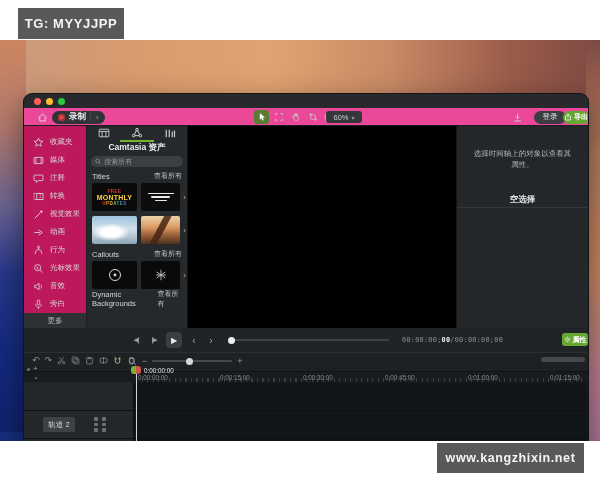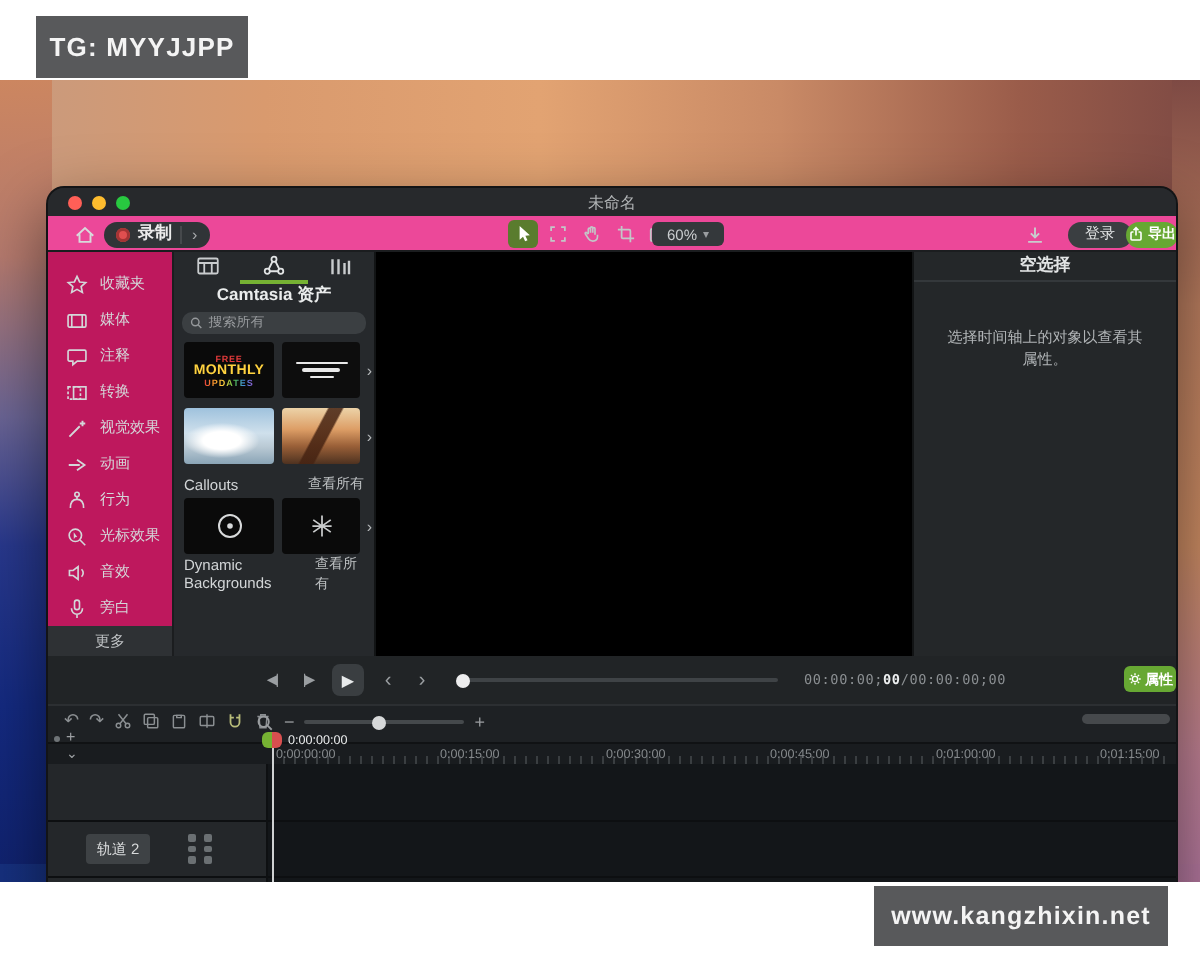--- a/index.html
+++ b/index.html
@@ -178,21 +178,20 @@
   <div class="abs" id="desk-left"></div>
   <div class="abs" id="desk-right"></div>
   <div class="abs" id="desk-bottom"></div>
 
   <div class="abs" id="win">
 
     <div class="abs" id="titlebar">
       <span class="light red"></span>
       <span class="light yellow"></span>
       <span class="light green"></span>
-      <span id="win-title">未命名</span>
     </div>
 
     <div class="abs" id="toolbar">
       <div class="abs tbtn" id="home-btn">
         <svg class="ic" width="11" height="11" viewBox="0 0 16 16" fill="none" stroke="#d8dadc" stroke-width="1.4">
             <path d="M2 8.5L8 3l6 5.5M4 7.5V13h8V7.5"></path>
           </svg>
       </div>
       <div class="abs" id="record-btn">
         <span id="record-dot"></span>
@@ -349,20 +348,24 @@
           <span>Camtasia 资产</span>
         </div>
         <div id="search-box">
           <svg class="ic" width="7" height="7" viewBox="0 0 16 16" fill="none" stroke="#96999c" stroke-width="1.8">
               <circle cx="6.8" cy="6.8" r="4.8"></circle>
               <path d="M10.4 10.4L14.5 14.5"></path>
             </svg>
           <input type="text" placeholder="搜索所有" style="">
         </div>
 
+        <div class="sec-head">
+          <span class="sec-name">Titles</span>
+          <span class="view-all">查看所有</span>
+        </div>
         <div class="thumb-row">
           <div class="thumb">
             <span class="t-free">FREE</span>
             <span class="t-monthly">MONTHLY</span>
             <span class="t-updates">UPDATES</span>
           </div>
           <div class="thumb clip" id="thumb-title2">
             <span class="bar" style="width:26px"></span>
             <span class="bar" style="width:19px"></span>
             <span class="bar" style="width:12px"></span>
@@ -397,24 +400,24 @@
 
         <div class="sec-head">
           <span class="sec-name">Dynamic Backgrounds</span>
           <span class="view-all">查看所有</span>
         </div>
       </div>
 
       <div id="canvas"></div>
 
       <div id="props">
+        <div id="props-msg">选择时间轴上的对象以查看其属性。</div>
         <div id="props-head">
           <span>空选择</span>
         </div>
-        <div id="props-msg">选择时间轴上的对象以查看其属性。</div>
       </div>
     </div>
 
     <div class="abs" id="playbar">
       <div class="pb" id="step-back">
         <span>◀|</span>
       </div>
       <div class="pb" id="step-fwd">
         <span>|▶</span>
       </div>

